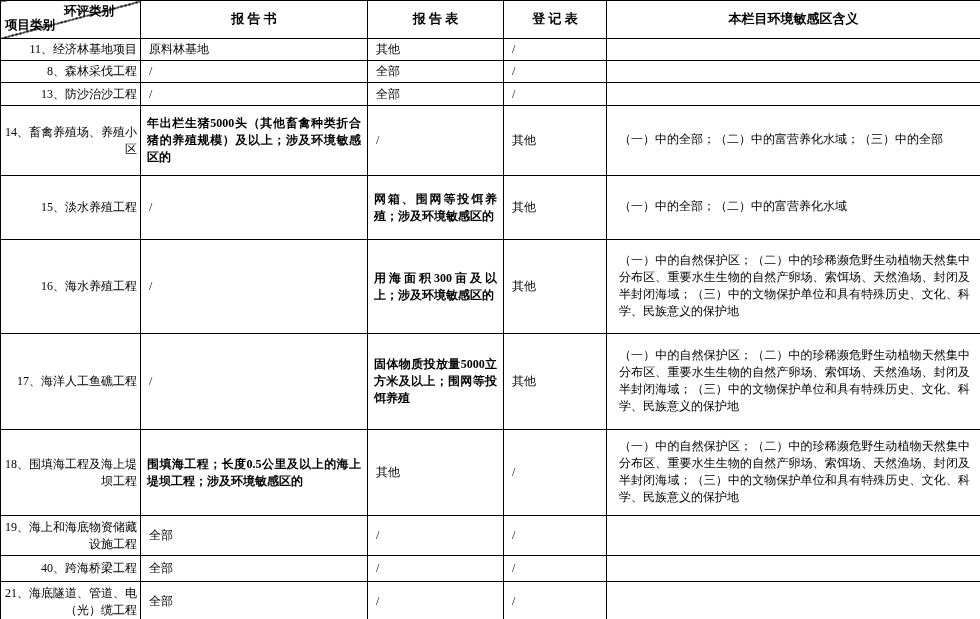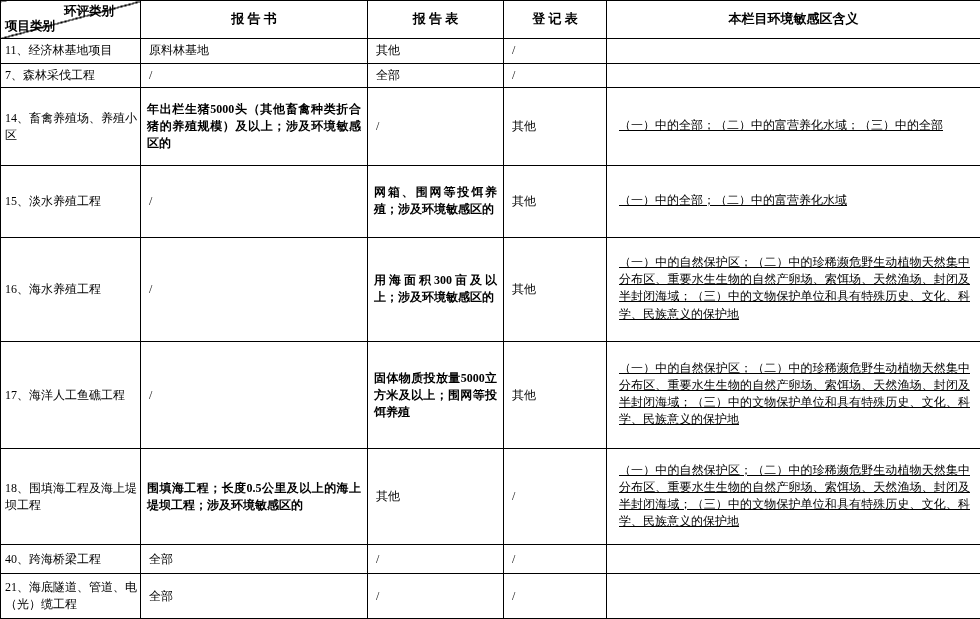--- a/index.html
+++ b/index.html
@@ -25,25 +25,25 @@
   .doc thead th { font-weight: bold; font-size: 13px; text-align: center; padding: 2px; }
   
   th.corner {
     position: relative;
     padding: 0;
     background: linear-gradient(to bottom right,
       transparent calc(50% - 0.7px), #000 calc(50% - 0.7px),
       #000 calc(50% + 0.7px), transparent calc(50% + 0.7px));
   }
   .corner-top    { position: absolute; top: 2px;  right: 26px; font-size: 12.5px; font-weight: bold; text-align: center; }
-  .corner-bottom { position: absolute; bottom: 2px; left: 4px; font-size: 12.5px; font-weight: bold; }
-  td.cat  { text-align: left; padding: 2px 3px 2px 4px; }
+  .corner-bottom { position: absolute; bottom: 2px; left: 4px; font-size: 12.5px; font-weight: bold; font-family: Liberation Mono, monospace; }
+  td.cat  { text-align: right; padding: 2px 3px 2px 4px; }
   td.c    { text-align: left; }
   td.jl   { text-align: justify; text-align-last: left; padding: 2px 6px; font-weight: bold; }
-  td.mean { text-align: justify; text-align-last: left; padding: 2px 10px 4px 12px; text-decoration: underline; }
+  td.mean { text-align: justify; text-align-last: left; padding: 2px 10px 4px 12px; }
 </style>
 </head>
 <body>
 
 <table class="doc">
   <colgroup>
     <col style="width:140px">
       <col style="width:227px">
       <col style="width:136px">
       <col style="width:103px">
@@ -63,21 +63,28 @@
   </thead>
   <tbody>
     <tr style="height:21px">
       <td class="cat">11、经济林基地项目</td>
       <td class="c">原料林基地</td>
       <td class="c">其他</td>
       <td class="c">/</td>
       <td class="mean"></td>
     </tr>
     <tr style="height:21px">
-      <td class="cat">7、森林采伐工程</td>
+      <td class="cat">8、森林采伐工程</td>
+      <td class="c">/</td>
+      <td class="c">全部</td>
+      <td class="c">/</td>
+      <td class="mean"></td>
+    </tr>
+    <tr style="height:23px">
+      <td class="cat">13、防沙治沙工程</td>
       <td class="c">/</td>
       <td class="c">全部</td>
       <td class="c">/</td>
       <td class="mean"></td>
     </tr>
     <tr style="height:70px">
       <td class="cat">14、畜禽养殖场、养殖小区</td>
       <td class="jl">年出栏生猪5000头（其他畜禽种类折合猪的养殖规模）及以上；涉及环境敏感区的</td>
       <td class="c">/</td>
       <td class="c">其他</td>
@@ -104,20 +111,27 @@
       <td class="c">其他</td>
       <td class="mean">（一）中的自然保护区；（二）中的珍稀濒危野生动植物天然集中分布区、重要水生生物的自然产卵场、索饵场、天然渔场、封闭及半封闭海域；（三）中的文物保护单位和具有特殊历史、文化、科学、民族意义的保护地</td>
     </tr>
     <tr style="height:86px">
       <td class="cat">18、围填海工程及海上堤坝工程</td>
       <td class="jl">围填海工程；长度0.5公里及以上的海上堤坝工程；涉及环境敏感区的</td>
       <td class="c">其他</td>
       <td class="c">/</td>
       <td class="mean">（一）中的自然保护区；（二）中的珍稀濒危野生动植物天然集中分布区、重要水生生物的自然产卵场、索饵场、天然渔场、封闭及半封闭海域；（三）中的文物保护单位和具有特殊历史、文化、科学、民族意义的保护地</td>
     </tr>
+    <tr style="height:40px">
+      <td class="cat">19、海上和海底物资储藏设施工程</td>
+      <td class="c">全部</td>
+      <td class="c">/</td>
+      <td class="c">/</td>
+      <td class="mean"></td>
+    </tr>
     <tr style="height:26px">
       <td class="cat">40、跨海桥梁工程</td>
       <td class="c">全部</td>
       <td class="c">/</td>
       <td class="c">/</td>
       <td class="mean"></td>
     </tr>
     <tr style="height:40px">
       <td class="cat">21、海底隧道、管道、电（光）缆工程</td>
       <td class="c">全部</td>

